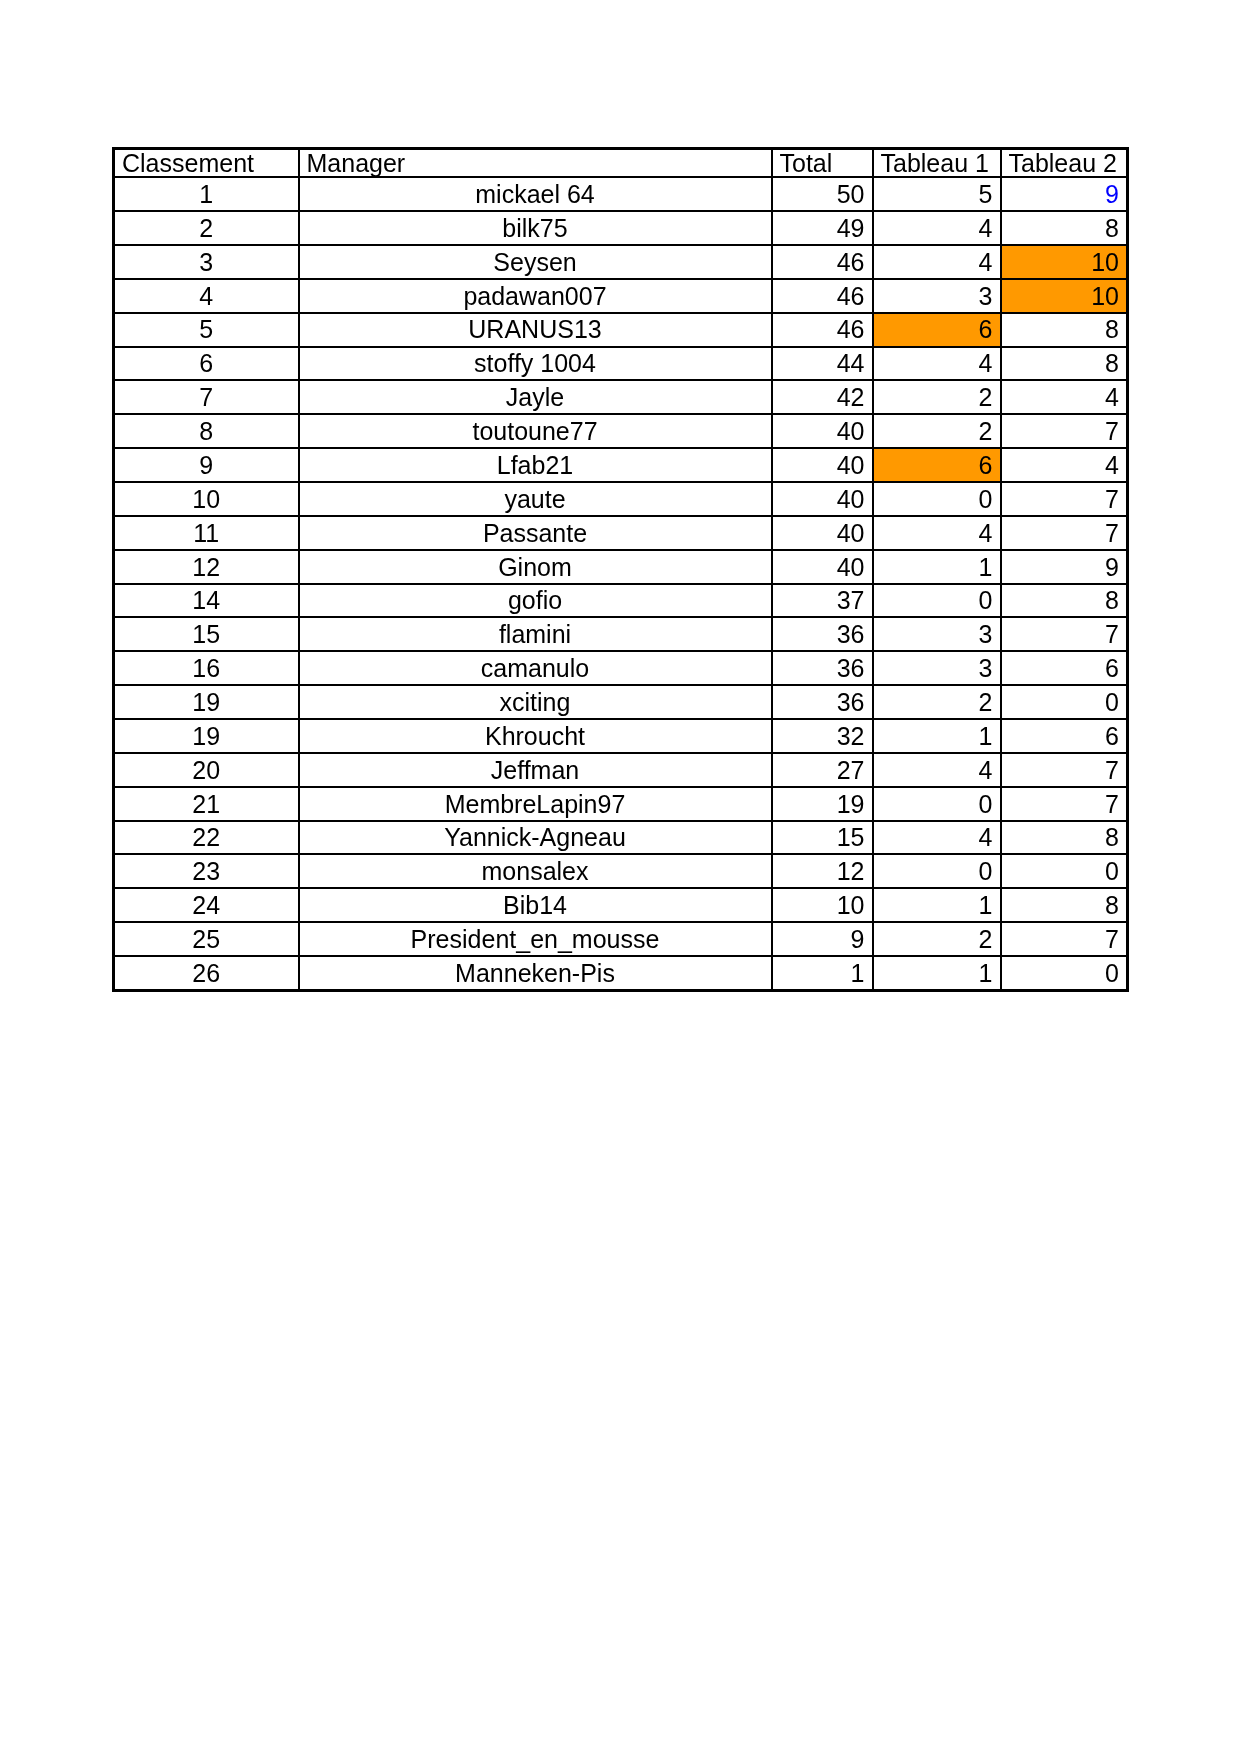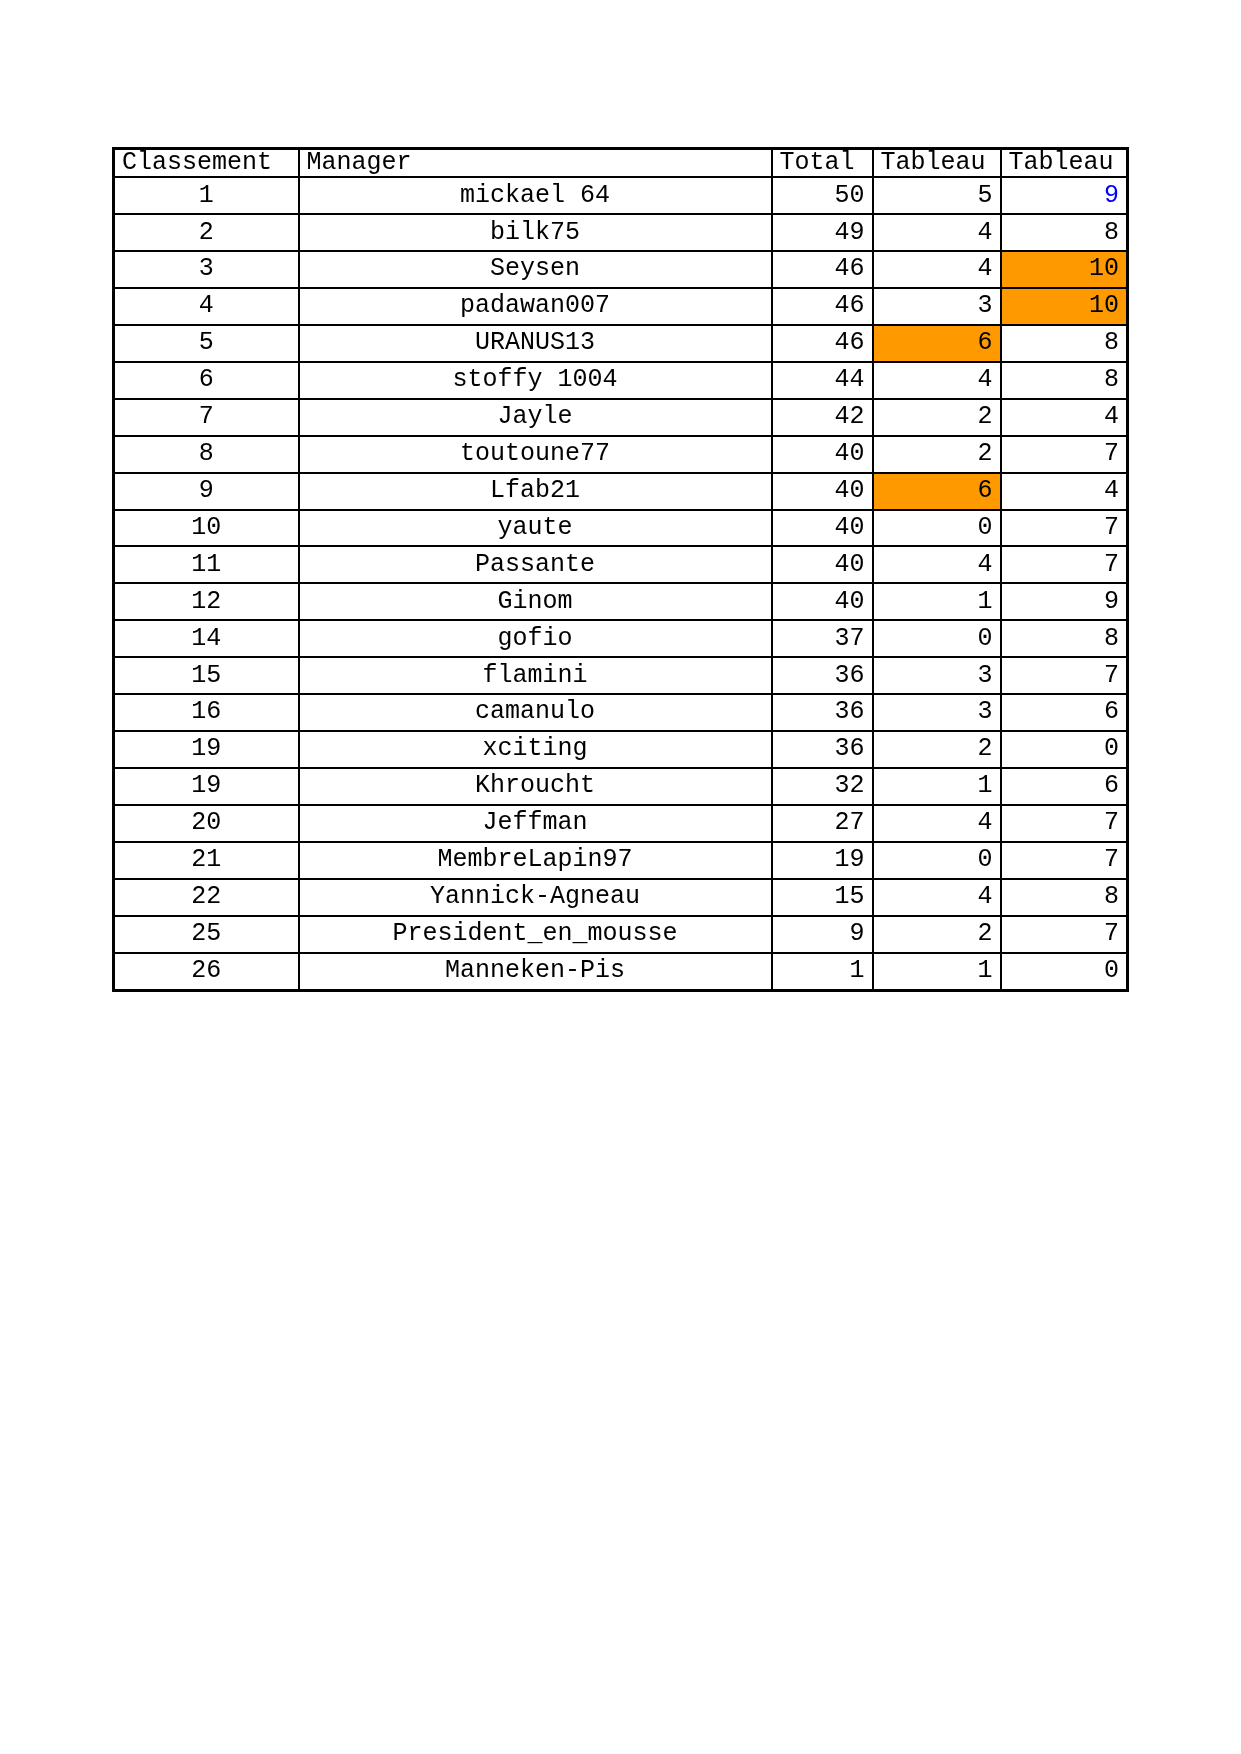--- a/index.html
+++ b/index.html
@@ -11,21 +11,21 @@
   }
   html,body{margin:0;padding:0;}
   body{
     width:1241px;height:1754px;
     background:var(--paper);
     position:relative;
     font-family:"Liberation Sans", sans-serif;
   }
   .sheet-wrap{
     position:absolute;
-    left:112px;top:147px;font-family:Liberation Mono, monospace;
+    left:112px;top:147px;
   }
   table.sheet{
     border-collapse:collapse;
     table-layout:fixed;
     width:1014px;
     height:845px;
     font-size:25px;
     color:var(--ink);
     background:var(--paper);
     border:3px solid var(--grid);
@@ -202,20 +202,34 @@
           <td class="c-num">7</td>
         </tr>
         <tr>
           <td class="c-rank">22</td>
           <td class="c-name">Yannick-Agneau</td>
           <td class="c-num">15</td>
           <td class="c-num">4</td>
           <td class="c-num">8</td>
         </tr>
         <tr>
+          <td class="c-rank">23</td>
+          <td class="c-name">monsalex</td>
+          <td class="c-num">12</td>
+          <td class="c-num">0</td>
+          <td class="c-num">0</td>
+        </tr>
+        <tr>
+          <td class="c-rank">24</td>
+          <td class="c-name">Bib14</td>
+          <td class="c-num">10</td>
+          <td class="c-num">1</td>
+          <td class="c-num">8</td>
+        </tr>
+        <tr>
           <td class="c-rank">25</td>
           <td class="c-name">President_en_mousse</td>
           <td class="c-num">9</td>
           <td class="c-num">2</td>
           <td class="c-num">7</td>
         </tr>
         <tr>
           <td class="c-rank">26</td>
           <td class="c-name">Manneken-Pis</td>
           <td class="c-num">1</td>

